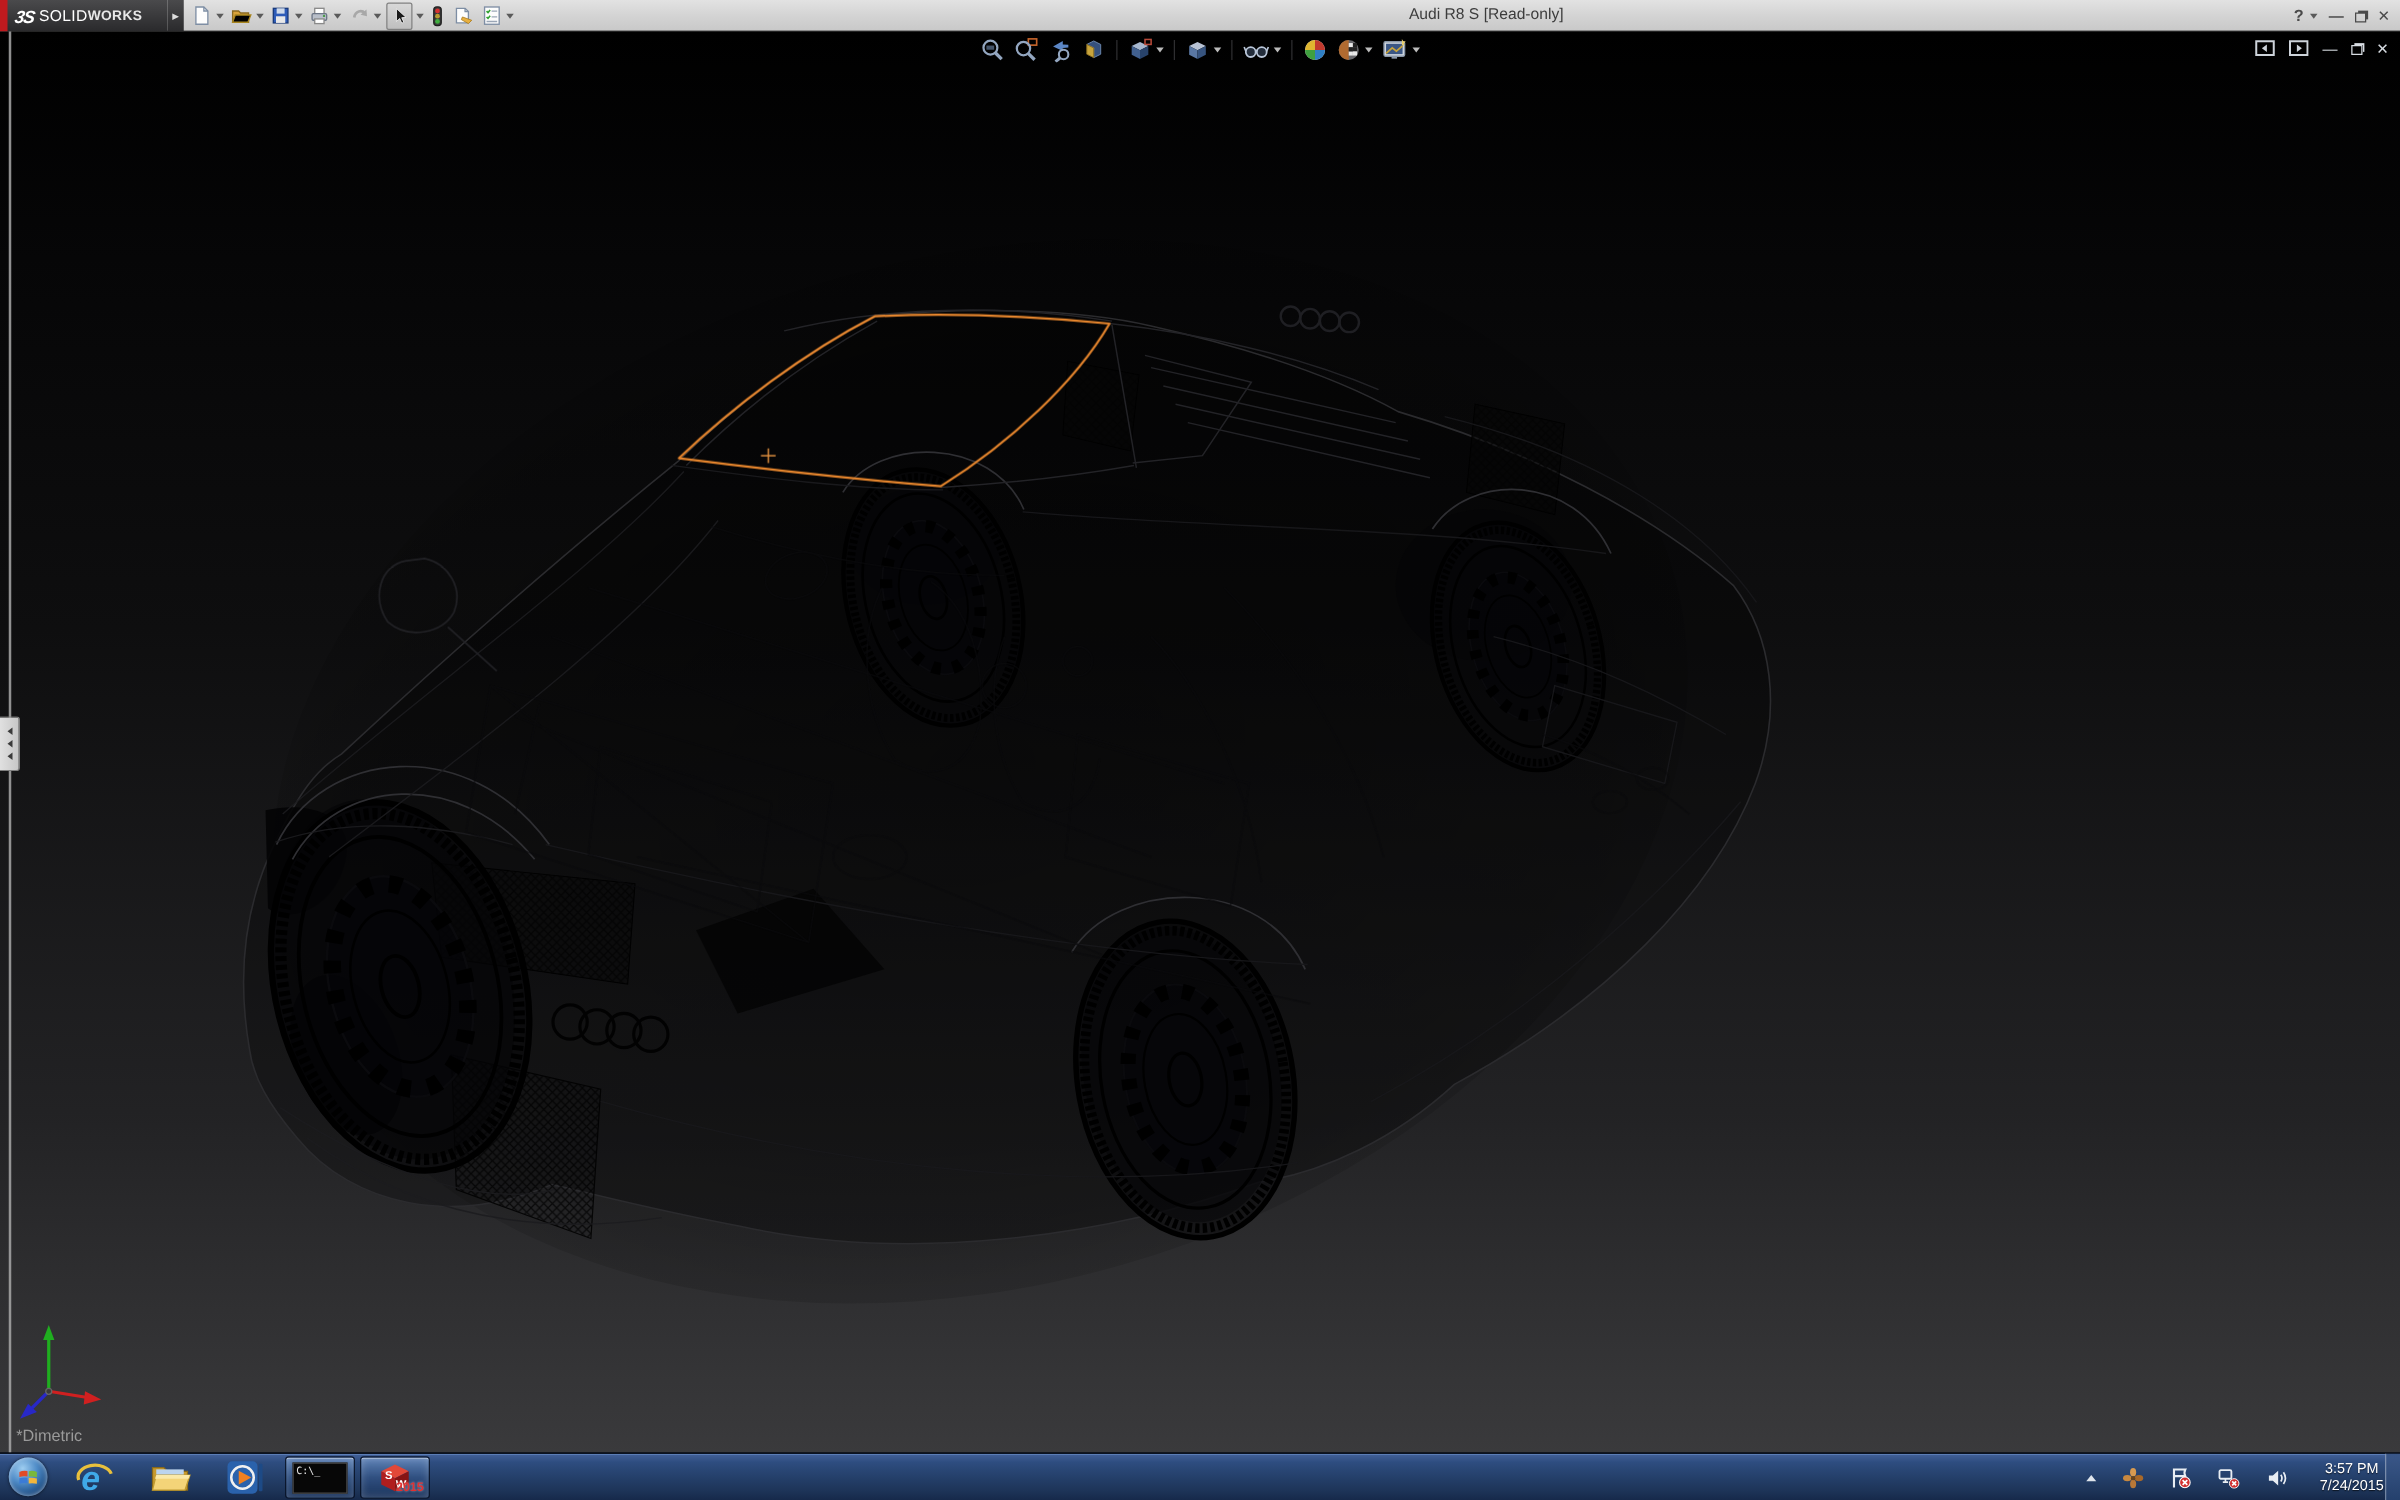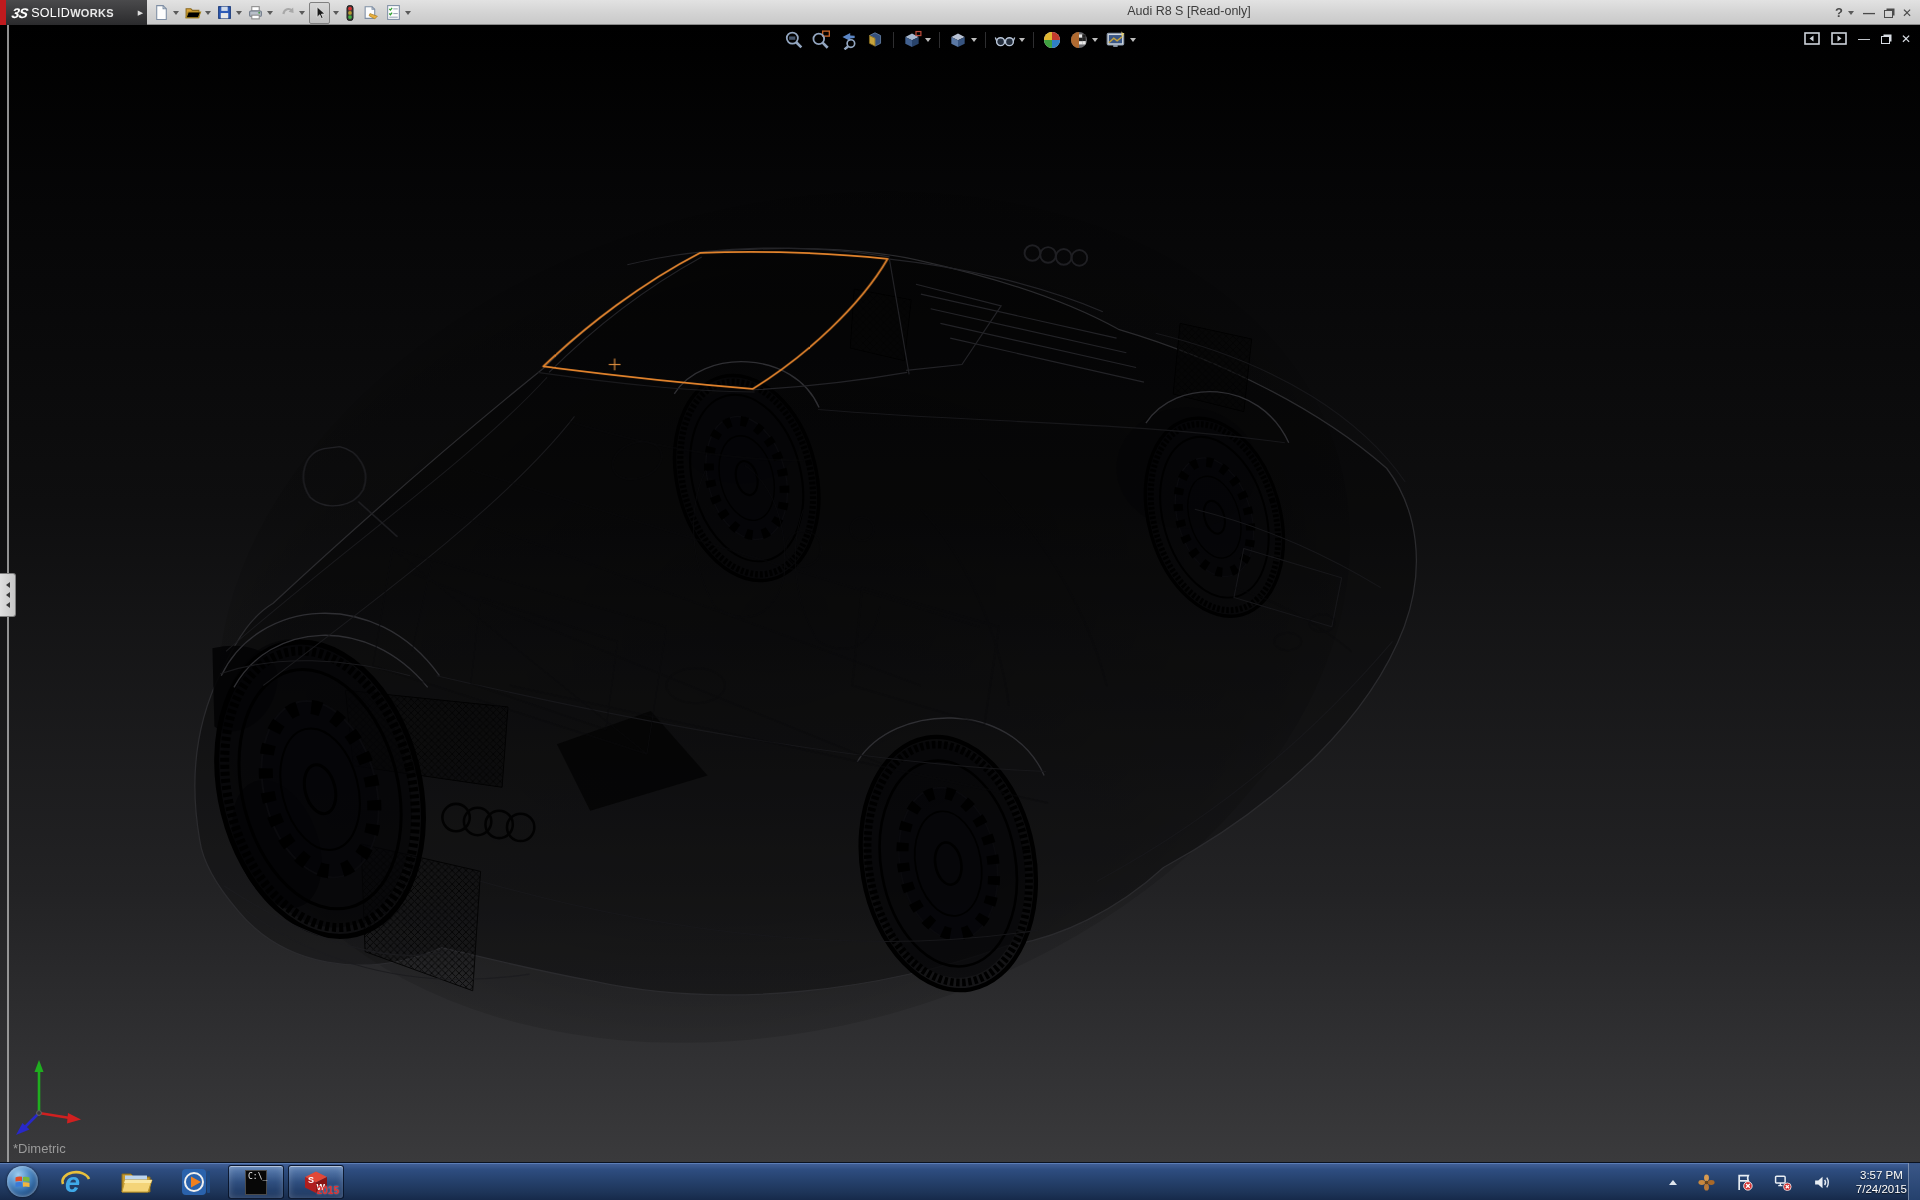--- a/index.html
+++ b/index.html
@@ -81,21 +81,21 @@
   .start-orb { position:absolute; left:7px; top:3px; width:31px; height:31px; border-radius:50%;
     background:radial-gradient(circle at 36% 28%, #9ecdf0 0%, #4f8cc8 38%, #1f4f86 72%, #123258 100%);
     box-shadow:inset 0 0 4px rgba(255,255,255,.6), 0 0 3px rgba(0,0,0,.6);
     display:flex; align-items:center; justify-content:center; }
   .tb-items { position:absolute; left:48px; top:0; height:38px; display:flex; align-items:center; gap:4px; }
   .task-btn { width:56px; height:34px; display:flex; align-items:center; justify-content:center;
     border-radius:3px; position:relative; }
   .task-btn.pressed { background:linear-gradient(180deg,rgba(140,180,230,.5),rgba(70,110,170,.35) 50%,rgba(30,60,110,.45));
     border:1px solid rgba(8,18,38,.9);
     box-shadow:inset 0 1px 0 rgba(255,255,255,.45), inset 0 0 7px rgba(255,255,255,.25); }
-  .cmd-face { width:22px; height:25px; background:#070707; border:1px solid #4a4a4a;
+  .cmd-face { width:44px; height:25px; background:#070707; border:1px solid #4a4a4a;
     font-family:"DejaVu Sans Mono", monospace; font-size:8px; color:#e8e8e8; padding:1px 2px; }
   .sw-badge { position:absolute; right:4px; bottom:2px; color:#e23030; font-weight:bold;
     font-size:10px; text-shadow:0 0 2px rgba(255,255,255,.55); }
 
   .tray { position:absolute; right:13px; top:0; height:38px; display:flex; align-items:center; gap:21px; }
   .tray svg { display:block; }
   .tray-up { width:0; height:0; border-left:4px solid transparent; border-right:4px solid transparent;
     border-bottom:5px solid #dfe5ec; }
   .clock { color:#fff; font-size:11.5px; text-align:center; line-height:1.25;
     text-shadow:0 1px 1px rgba(0,0,0,.7); margin-left:4px; }

